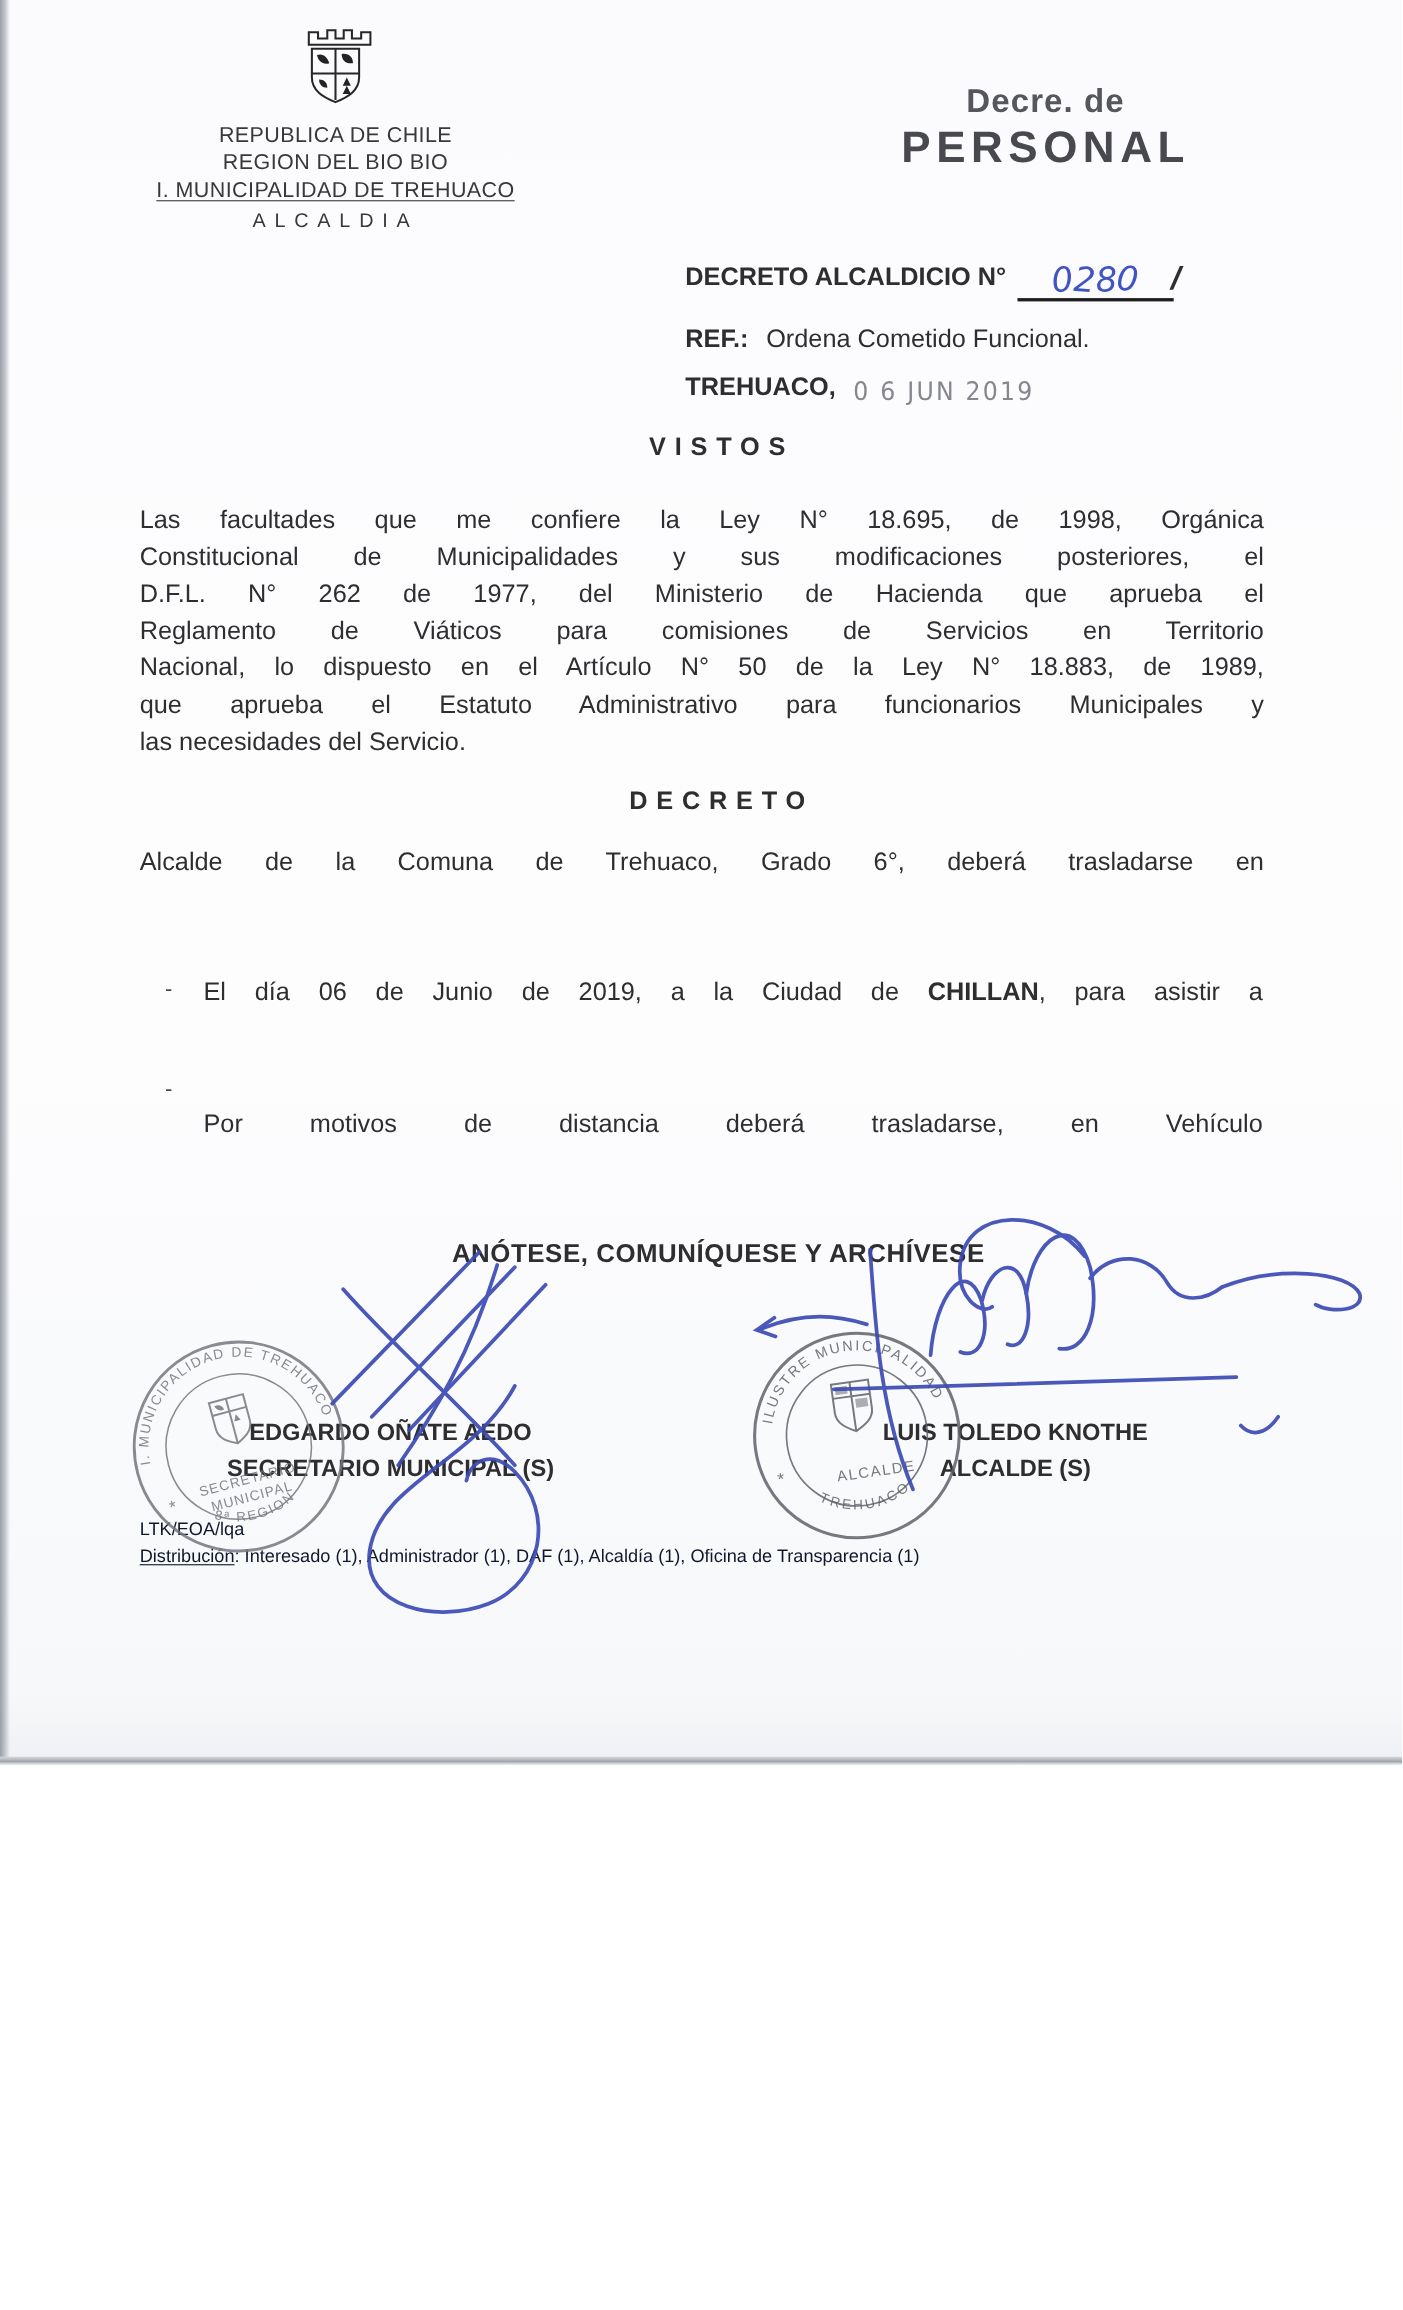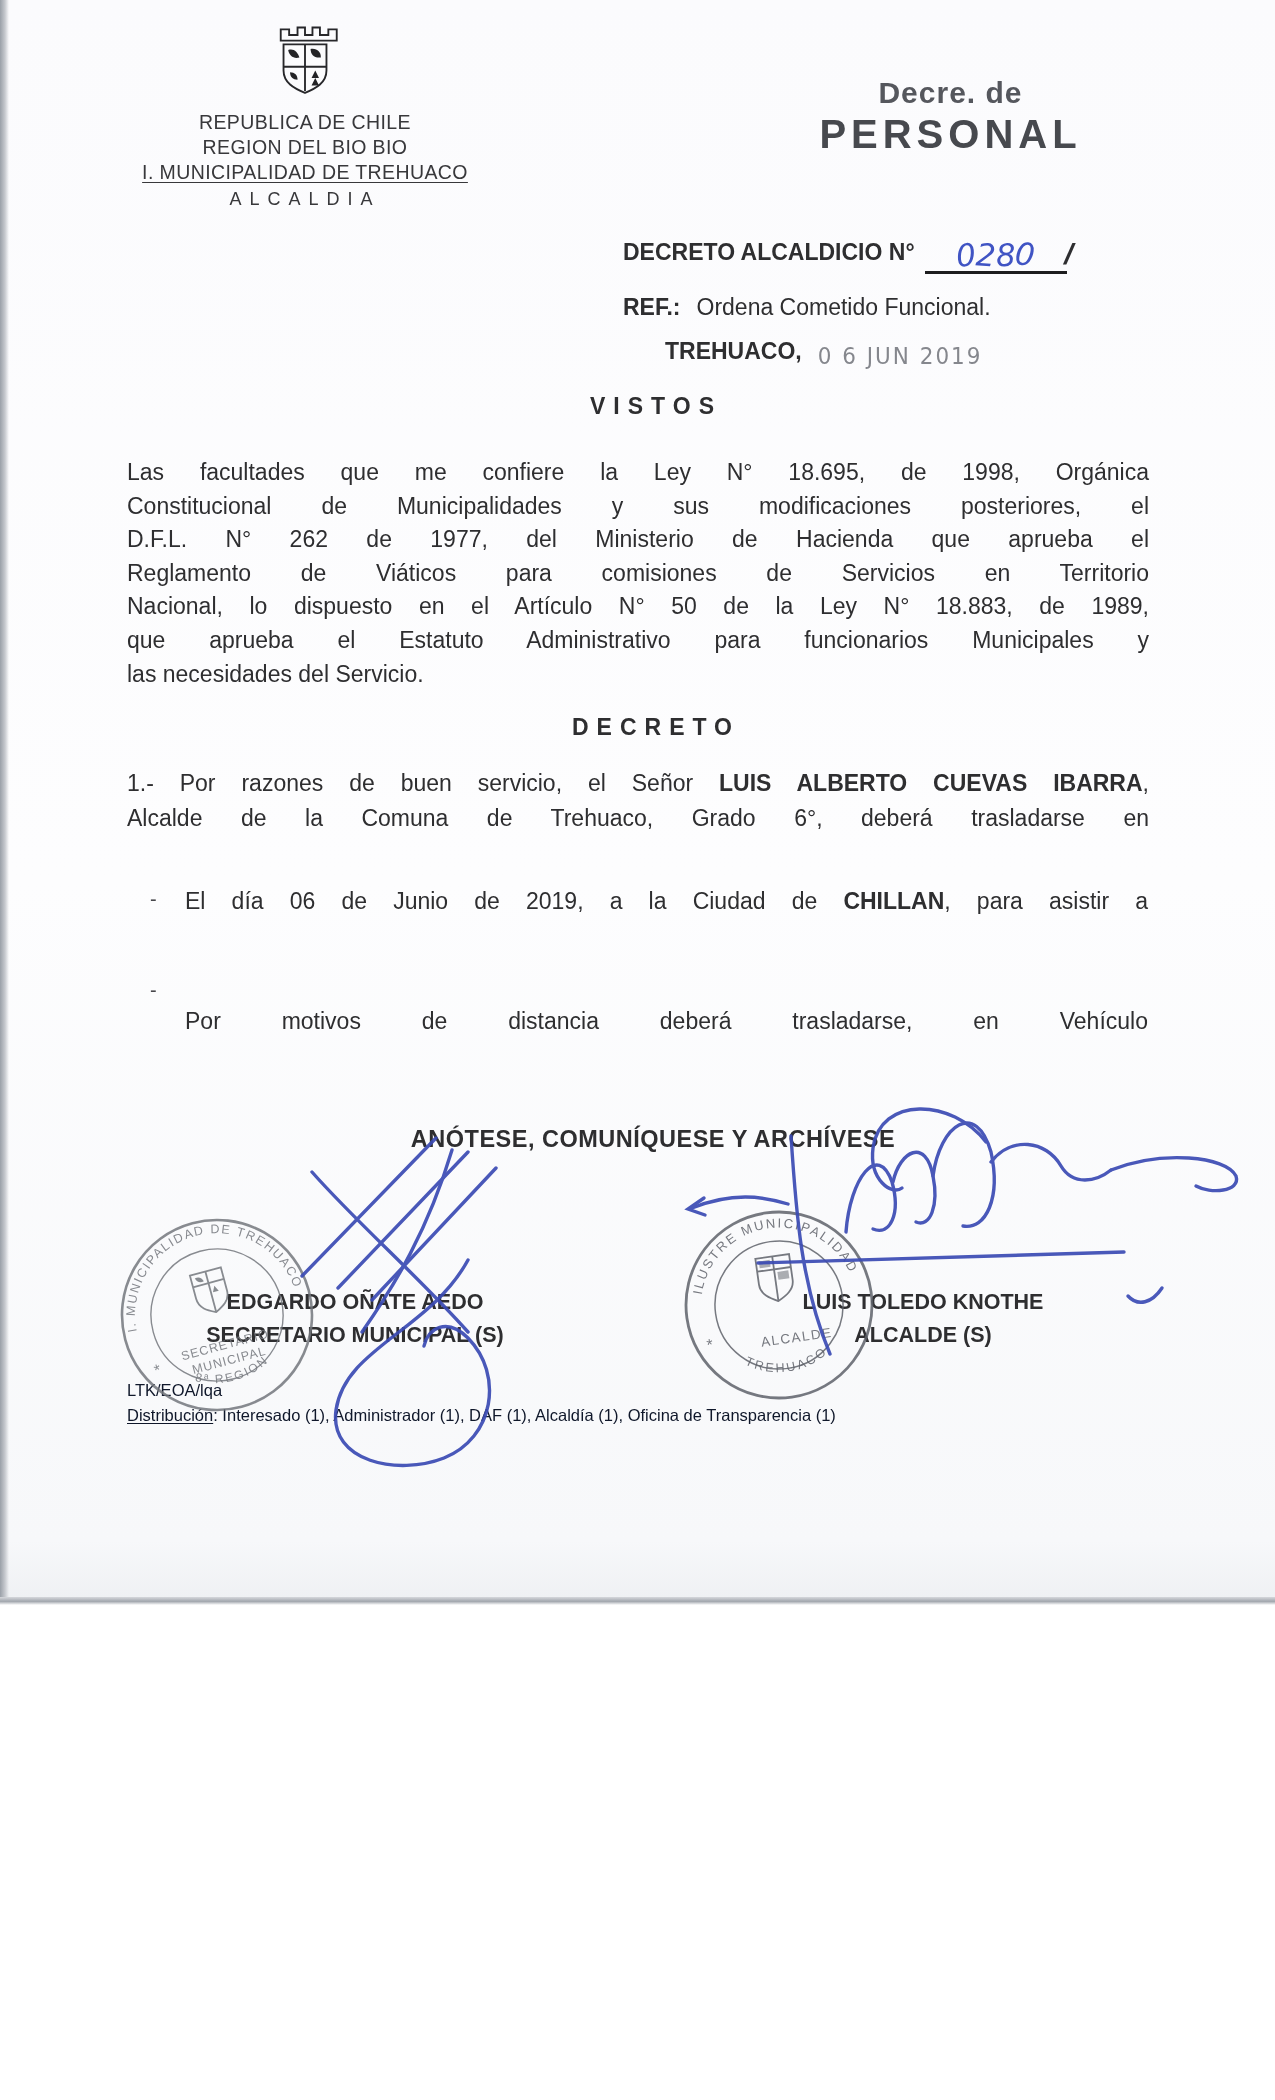--- a/index.html
+++ b/index.html
@@ -33,21 +33,21 @@
   .hd{display:inline-block;font-size:31px;color:#4054c4;font-weight:400;
       font-family:"DejaVu Sans",sans-serif;font-style:italic;}
   .hd0{transform:rotate(-6deg);}
   .hd1{transform:rotate(4deg);}
   .hd2{transform:rotate(-3deg);}
   .hd3{transform:rotate(6deg) translateY(-1px);}
   .slash{font-size:29px;font-weight:700;display:inline-block;transform:skewX(-14deg);
          margin-left:-2px;vertical-align:-4px;}
   .ln-ref{left:623px;top:294px;}
   .ln-ref .lbl{font-weight:700;margin-right:16px;}
-  .ln-city{left:623px;top:338px;margin-left:42px;}
+  .ln-city{left:623px;top:338px;}
   .ln-city .lbl{font-weight:700;}
   .date-stamp{display:inline-block;margin-left:16px;color:#85878d;font-size:21.5px;
               letter-spacing:2px;transform:translateY(4px) scaleY(1.08);
               font-family:"DejaVu Sans",sans-serif;}
 
   
   .heading{left:127px;width:1030px;text-align:center;text-indent:28px;
            font-weight:700;font-size:23px;letter-spacing:8px;z-index:3;}
   .h-vistos{top:393px;}
   .h-decreto{top:714px;}
@@ -136,21 +136,20 @@
       <div class="jline"><span>Constitucional de Municipalidades y sus modificaciones posteriores, el</span></div>
       <div class="jline"><span>D.F.L. N° 262 de 1977, del Ministerio de Hacienda que aprueba el</span></div>
       <div class="jline"><span>Reglamento de Viáticos para comisiones de Servicios en Territorio</span></div>
       <div class="jline"><span>Nacional, lo dispuesto en el Artículo N° 50 de la Ley N° 18.883, de 1989,</span></div>
       <div class="jline"><span>que aprueba el Estatuto Administrativo para funcionarios Municipales y</span></div>
       <div class="jline last"><span>las necesidades del Servicio.</span></div>
     </div>
 
   <div class="abs heading h-decreto">DECRETO</div>
   <div class="abs block p-item1">
-      <div class="jline"><span>1.- Por razones de buen servicio, el Señor </span><span class="b">LUIS ALBERTO CUEVAS IBARRA</span><span>,</span></div>
       <div class="jline"><span>Alcalde de la Comuna de Trehuaco, Grado 6°, deberá trasladarse en</span></div>
     </div>
 
   <div class="abs bullet-marker bm1">-</div>
   <div class="abs block p-bullet1">
       <div class="jline"><span>El día 06 de Junio de 2019, a la Ciudad de </span><span class="b">CHILLAN</span><span>, para asistir a</span></div>
     </div>
 
   <div class="abs bullet-marker bm2">-</div>
   <div class="abs block p-bullet2">

